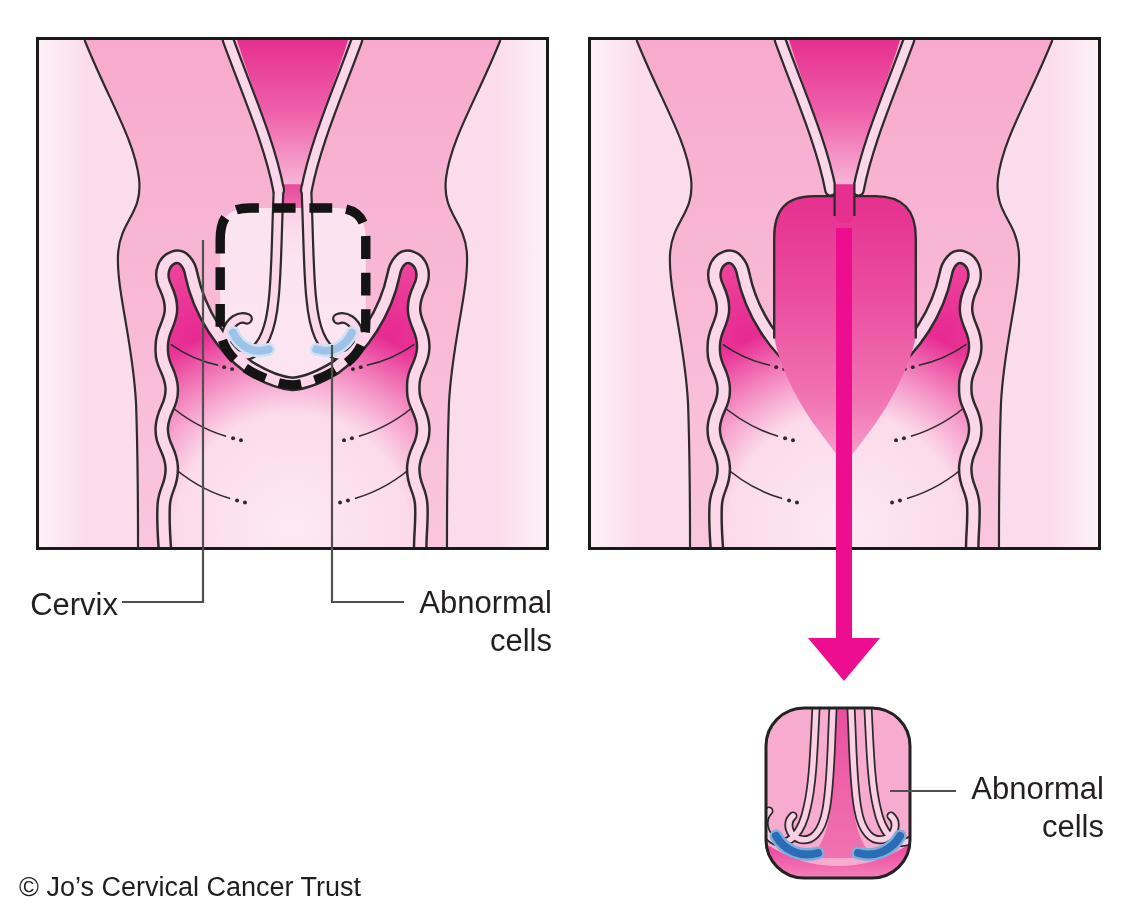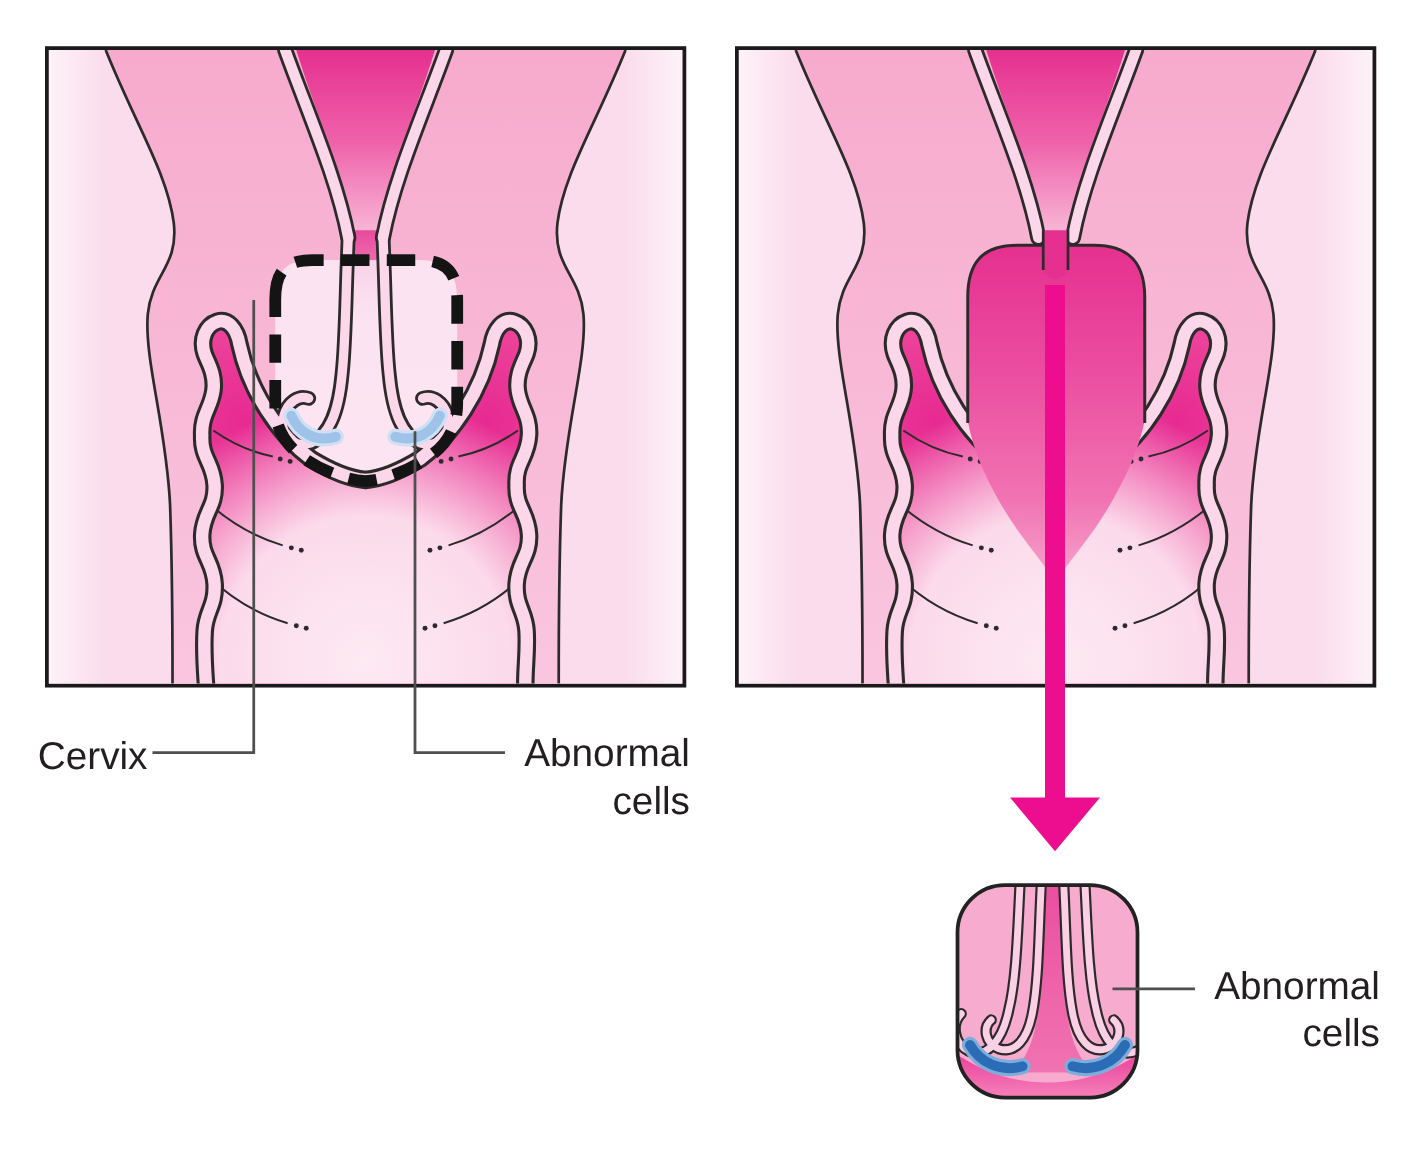--- a/index.html
+++ b/index.html
@@ -314,14 +314,15 @@
   <div class="lbl lbl-abnormal">
     <span>Abnormal</span>
     <span>cells</span>
   </div>
 
   <div class="lbl lbl-removed">
     <span>Abnormal</span>
     <span>cells</span>
   </div>
 
+  <div class="credit">© Jo’s Cervical Cancer Trust</div>
 
 </div>
 
 </body></html>

